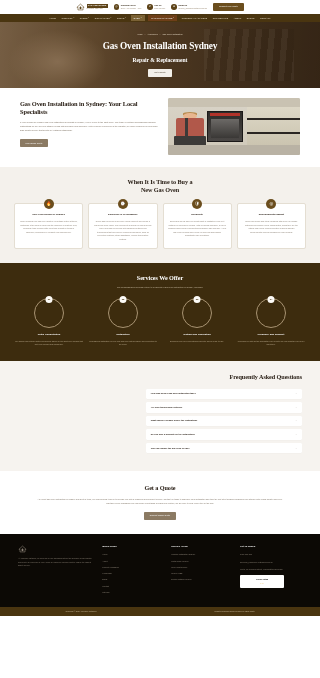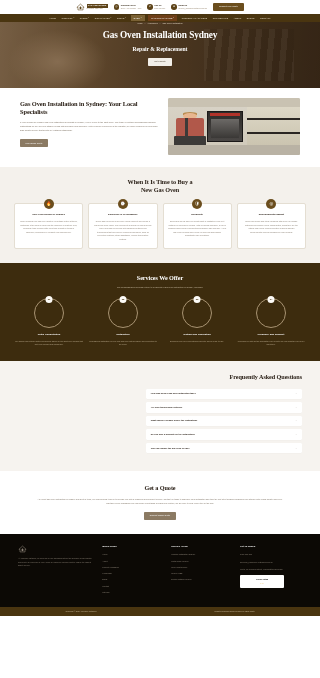--- a/index.html
+++ b/index.html
@@ -62,21 +62,21 @@
     white-space:nowrap; display:flex; align-items:center; gap:0.8px;
     padding:2px 1px; text-transform:uppercase;
   }
   .nav-item.active { background:#7a6134; color:#fff; padding:2px 3px; }
   .nav-item.hl { background:#6e3f18; color:#fff; padding:2px 3px; }
   .caret { font-size:1.5px; opacity:.8; }
 
   
   .hero {
     position:relative; height:66px; overflow:hidden;
-    display:flex; flex-direction:column; align-items:center; justify-content:flex-start;
+    display:flex; flex-direction:column; align-items:center; justify-content:center;
   }
   .hero-bg {
     position:absolute; inset:0;
     background:
       linear-gradient(100deg,#c8a882 0%,#b08a5c 28%,#8f6c44 55%,#6e5436 100%);
   }
   .hero-bg:after{
     content:""; position:absolute; inset:0;
     background:
       radial-gradient(ellipse 70px 45px at 18% 60%, rgba(210,178,142,.75), transparent 70%),

